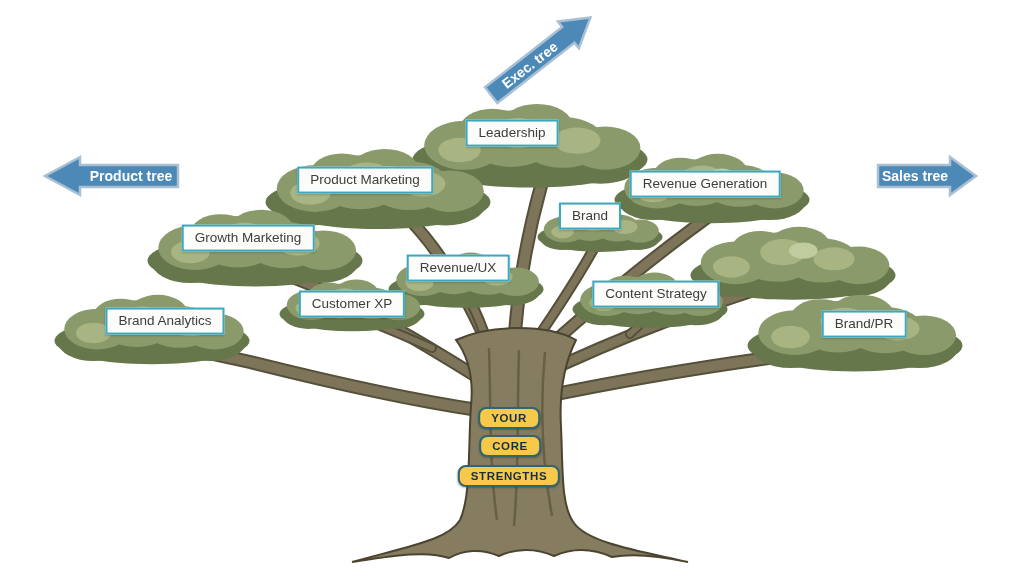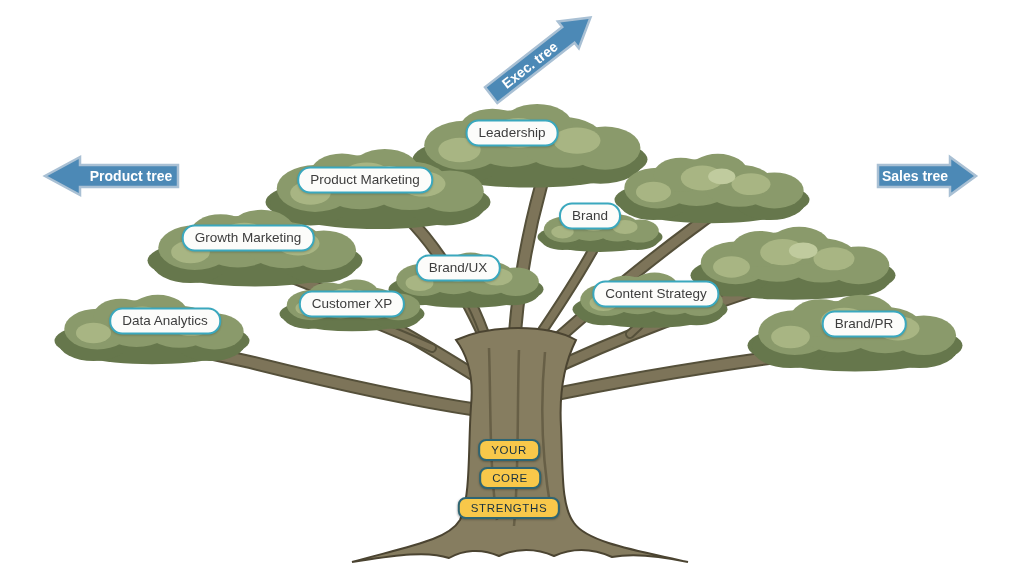--- a/index.html
+++ b/index.html
@@ -3,29 +3,29 @@
 <meta charset="utf-8">
 <style>
   html,body{margin:0;padding:0;background:#ffffff;}
   #stage{
     position:relative;width:1024px;height:578px;overflow:hidden;background:#ffffff;
     font-family:"Liberation Sans",sans-serif;
   }
   #tree-svg{position:absolute;inset:0;}
   .lbl{
     position:absolute;transform:translate(-50%,-50%);
-    background:#fcfcfa;border:2px solid #3aa8be;border-radius:13px;
+    background:#fcfcfa;border:2px solid #3aa8be;border-radius:0;
     padding:3px 11px;font-size:13.5px;color:#3d3d3d;white-space:nowrap;
     box-shadow:0 1px 2px rgba(0,0,0,.18);line-height:1.25;
   }
   .chip{
     position:absolute;transform:translate(-50%,-50%);
     background:#f8c84a;border:2px solid #2e6573;border-radius:8px;
-    padding:3px 11px;font-size:11.5px;font-weight:normal;color:#173041;
-    letter-spacing:.6px;white-space:nowrap;box-shadow:0 1px 2px rgba(0,0,0,.25);margin-top:32px;
+    padding:3px 11px;font-size:11.5px;font-weight:bold;color:#173041;
+    letter-spacing:.6px;white-space:nowrap;box-shadow:0 1px 2px rgba(0,0,0,.25);
   }
   .arrow-text{
     font-family:"Liberation Sans",sans-serif;font-weight:bold;font-size:14px;fill:#ffffff;
   }
 </style>
 </head>
 <body>
 
 <div id="stage">
 
@@ -242,25 +242,26 @@
     </g>
 
     <g>
       <polygon points="878,165 950,165 950,157 976,176 950,195 950,187 878,187" fill="#4c89b6" stroke="#a9c0d4" stroke-width="2.5"></polygon>
       <text class="arrow-text" x="915" y="181" text-anchor="middle">Sales tree</text>
     </g>
   </svg>
 
   <div class="lbl" style="left:512px;top:133px">Leadership</div>
   <div class="lbl" style="left:365px;top:180px">Product Marketing</div>
+  <div class="lbl" style="left:705px;top:184px">Revenue Generation</div>
   <div class="lbl" style="left:590px;top:216px">Brand</div>
   <div class="lbl" style="left:248px;top:238px">Growth Marketing</div>
-  <div class="lbl" style="left:458px;top:268px">Brand/UX</div>
+  <div class="lbl" style="left:458px;top:268px">Revenue/UX</div>
   <div class="lbl" style="left:656px;top:294px">Content Strategy</div>
   <div class="lbl" style="left:352px;top:304px">Customer XP</div>
-  <div class="lbl" style="left:165px;top:321px">Data Analytics</div>
+  <div class="lbl" style="left:165px;top:321px">Brand Analytics</div>
   <div class="lbl" style="left:864px;top:324px">Brand/PR</div>
 
   <div class="chip" style="left:509px;top:418px">YOUR</div>
   <div class="chip" style="left:510px;top:446px">CORE</div>
   <div class="chip" style="left:509px;top:476px">STRENGTHS</div>
 
 </div>
 
 </body></html>

